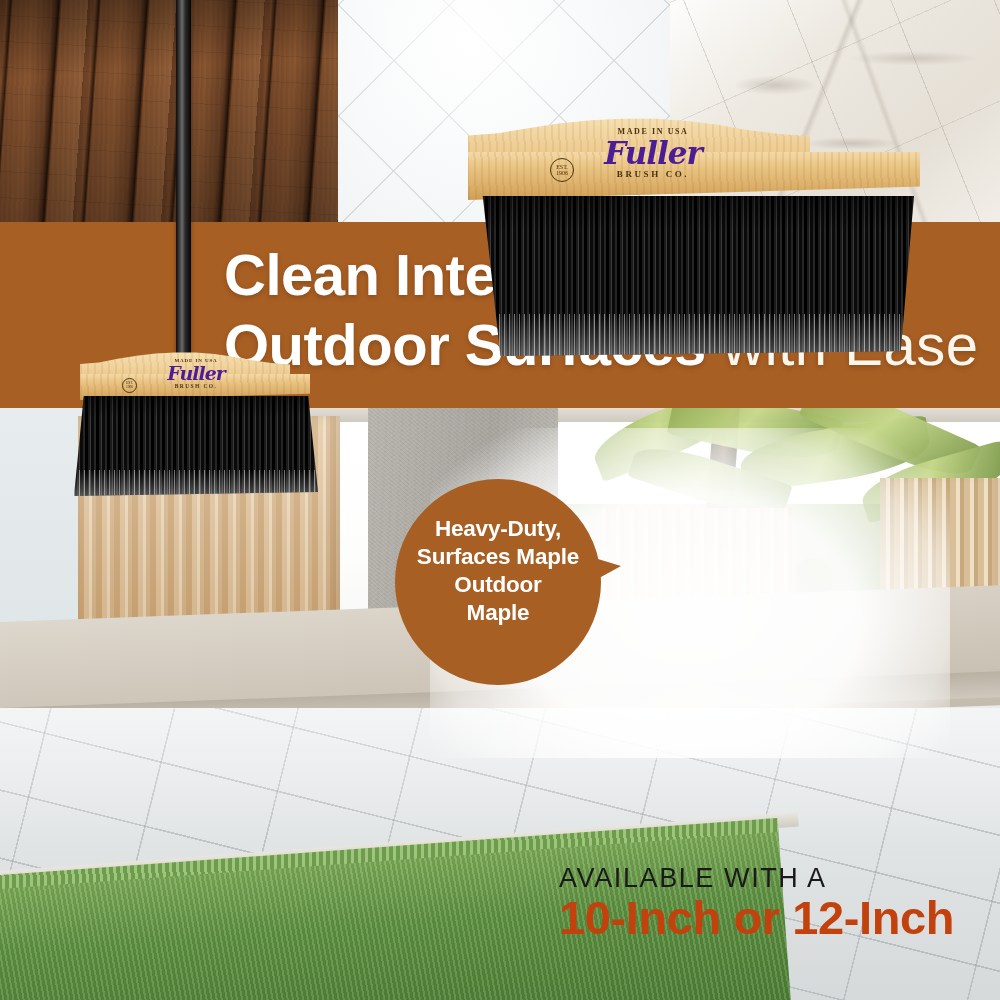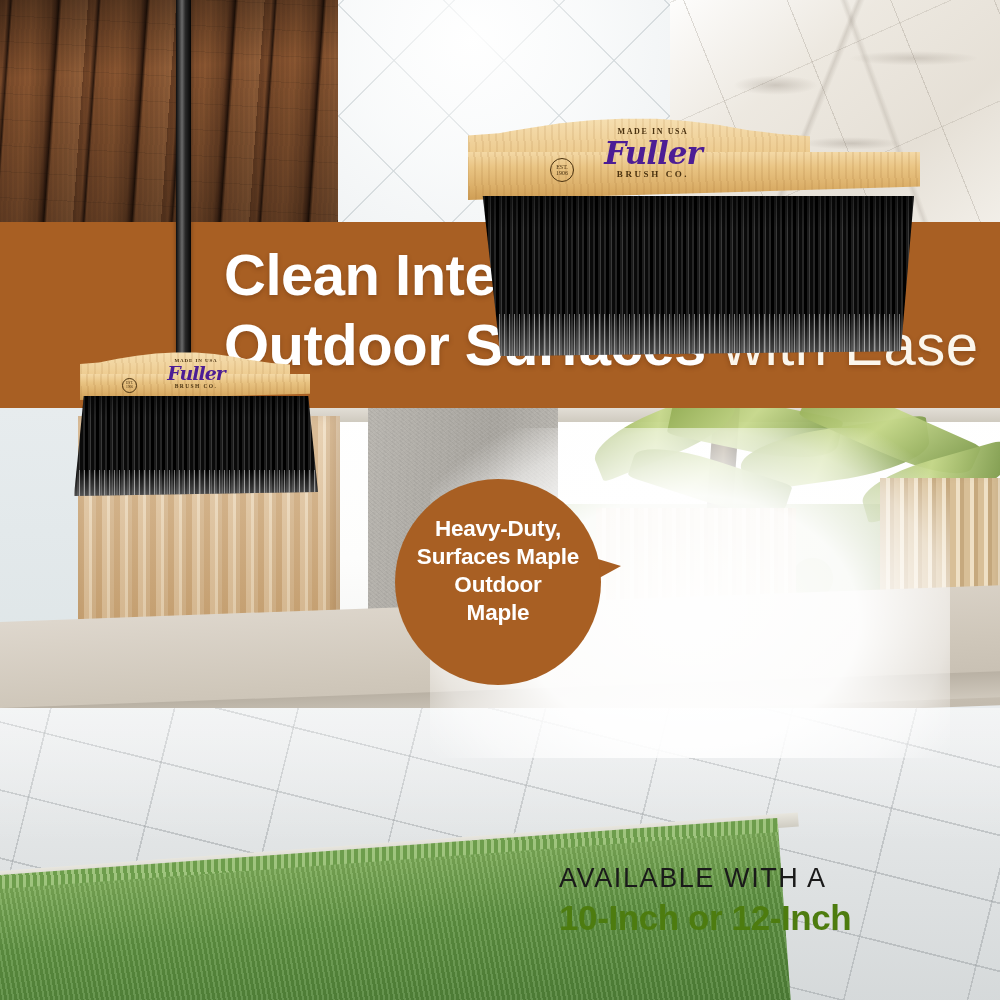--- a/index.html
+++ b/index.html
@@ -351,24 +351,24 @@
     font-weight:300;
     font-size:27px;
     letter-spacing:1.6px;
     color:#1a1a1a;
     line-height:32px;
     white-space:nowrap;
   }
   .size-line {
     font-family:"Liberation Sans", sans-serif;
     font-weight:700;
-    font-size:35px;
+    font-size:47px;
     line-height:48px;
     letter-spacing:-0.4px;
-    color:#4d7c0f;
+    color:#c2410c;
     white-space:nowrap;
   }
 </style>
 </head>
 <body>
 
 <div class="stage">
 
   <div class="top-strip">
     <div class="panel panel-wood"></div>

